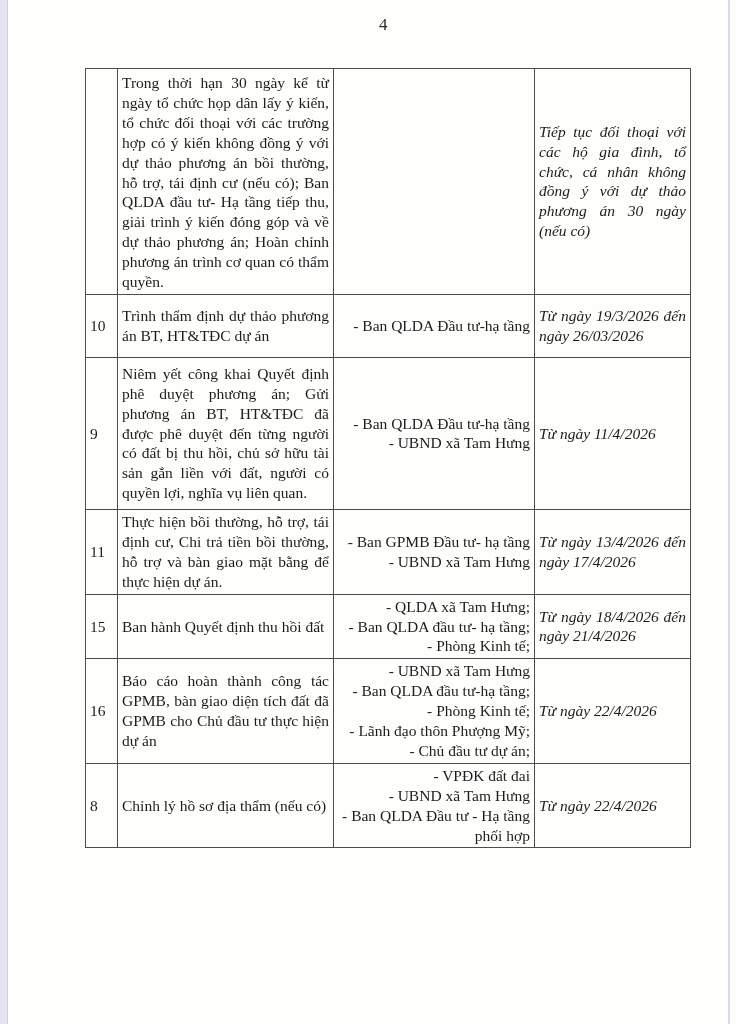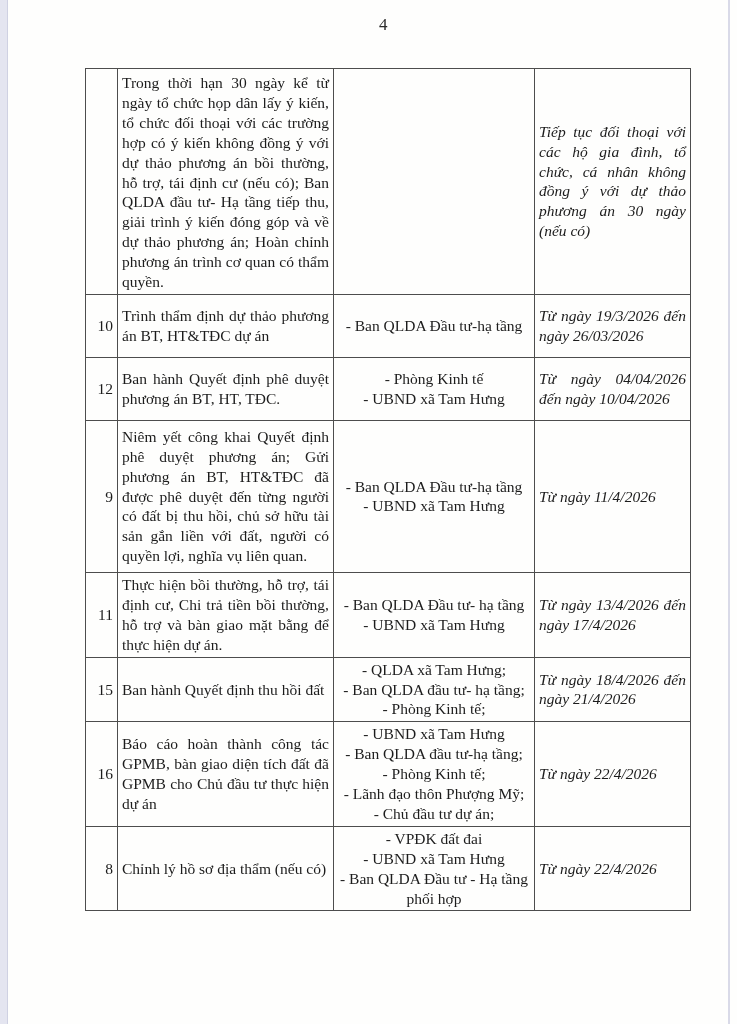--- a/index.html
+++ b/index.html
@@ -50,29 +50,29 @@
   table.schedule td {
     border: 1px solid #4d4d4d;
     vertical-align: middle;
     padding: 2px 4px;
     font-size: 15.5px;
     line-height: 19.9px;
     color: #1c1c1c;
     overflow: hidden;
   }
   td.c-no {
-    text-align: right;
+    text-align: left;
     font-size: 15.5px;
   }
   td.c-task {
     text-align: justify;
     padding: 2px 4px 2px 7px;
   }
   td.c-resp {
-    text-align: center;
+    text-align: right;
     padding: 2px 3px 2px 8px;
     font-size: 14.8px;
     line-height: 18.2px;
   }
   td.c-time {
     text-align: justify;
     padding: 2px 8px;
     font-style: italic;
   }
   tr.r0 { height: 202px; }
@@ -111,43 +111,34 @@
           <td class="c-time">Tiếp tục đối thoại với các hộ gia đình, tổ chức, cá nhân không đồng ý với dự thảo phương án 30 ngày (nếu có)</td>
         </tr>
         <tr class="r1">
           <td class="c-no">10</td>
           <td class="c-task">Trình thẩm định dự thảo phương án BT, HT&amp;TĐC dự án</td>
           <td class="c-resp">
             <div>- Ban QLDA Đầu tư-hạ tầng</div>
           </td>
           <td class="c-time">Từ ngày 19/3/2026 đến ngày 26/03/2026</td>
         </tr>
-        <tr class="r3">
-          <td class="c-no">12</td>
-          <td class="c-task">Ban hành Quyết định phê duyệt phương án BT, HT, TĐC.</td>
-          <td class="c-resp">
-            <div>- Phòng Kinh tế</div>
-            <div>- UBND xã Tam Hưng</div>
-          </td>
-          <td class="c-time">Từ ngày 04/04/2026 đến ngày 10/04/2026</td>
-        </tr>
         <tr class="r4">
           <td class="c-no">9</td>
           <td class="c-task">Niêm yết công khai Quyết định phê duyệt phương án; Gửi phương án BT, HT&amp;TĐC đã được phê duyệt đến từng người có đất bị thu hồi, chủ sở hữu tài sản gắn liền với đất, người có quyền lợi, nghĩa vụ liên quan.</td>
           <td class="c-resp">
             <div>- Ban QLDA Đầu tư-hạ tầng</div>
             <div>- UBND xã Tam Hưng</div>
           </td>
           <td class="c-time">Từ ngày 11/4/2026</td>
         </tr>
         <tr class="r5">
           <td class="c-no">11</td>
           <td class="c-task">Thực hiện bồi thường, hỗ trợ, tái định cư, Chi trả tiền bồi thường, hỗ trợ và bàn giao mặt bằng để thực hiện dự án.</td>
           <td class="c-resp">
-            <div>- Ban QLDA Đầu tư- hạ tầng</div>
+            <div>- Ban GPMB Đầu tư- hạ tầng</div>
             <div>- UBND xã Tam Hưng</div>
           </td>
           <td class="c-time">Từ ngày 13/4/2026 đến ngày 17/4/2026</td>
         </tr>
         <tr class="r6">
           <td class="c-no">15</td>
           <td class="c-task">Ban hành Quyết định thu hồi đất</td>
           <td class="c-resp">
             <div>- QLDA xã Tam Hưng;</div>
             <div>- Ban QLDA đầu tư- hạ tầng;</div>

